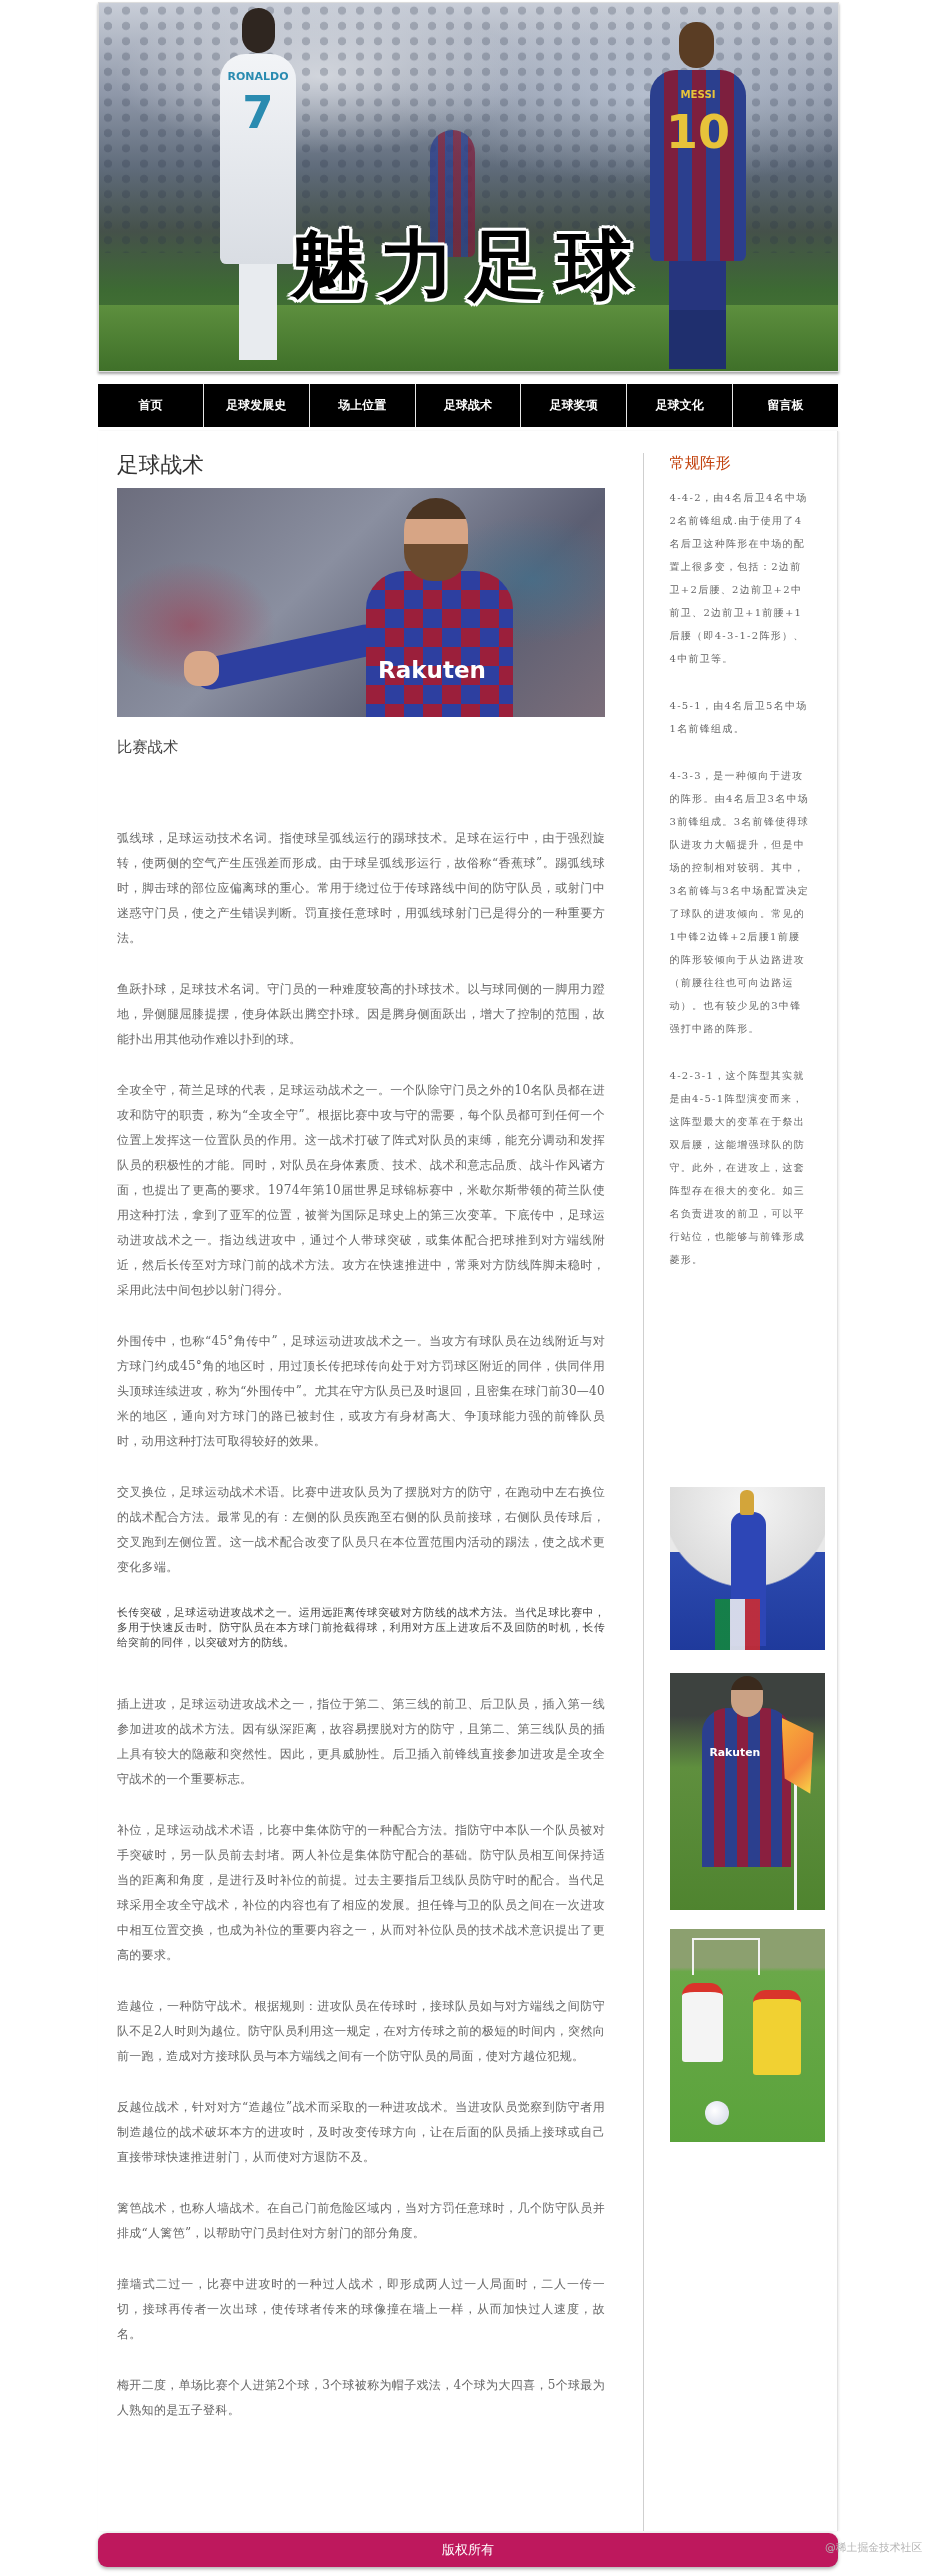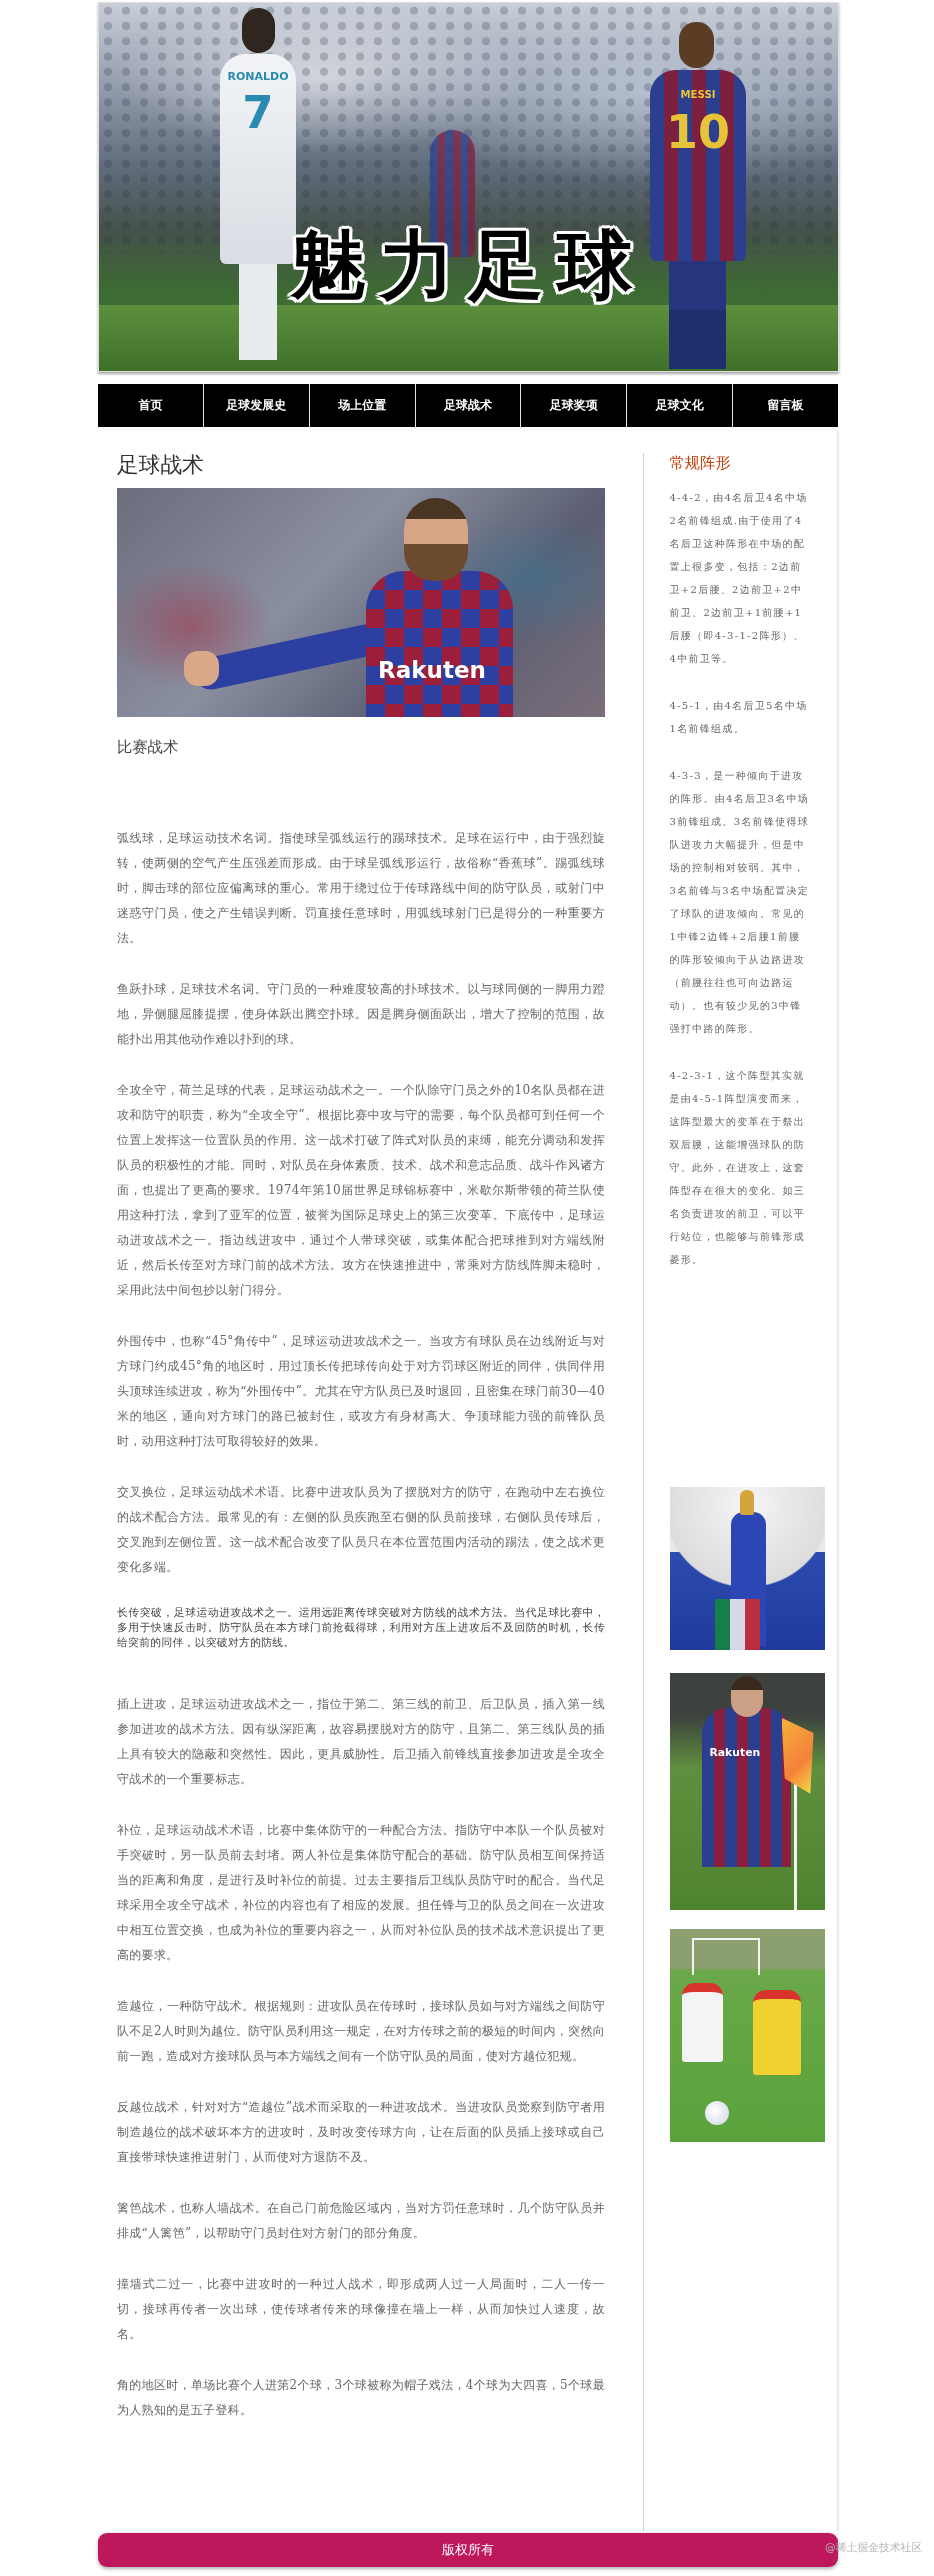--- a/index.html
+++ b/index.html
@@ -152,21 +152,21 @@
     <p class="para">全攻全守，荷兰足球的代表，足球运动战术之一。一个队除守门员之外的10名队员都在进攻和防守的职责，称为“全攻全守”。根据比赛中攻与守的需要，每个队员都可到任何一个位置上发挥这一位置队员的作用。这一战术打破了阵式对队员的束缚，能充分调动和发挥队员的积极性的才能。同时，对队员在身体素质、技术、战术和意志品质、战斗作风诸方面，也提出了更高的要求。1974年第10届世界足球锦标赛中，米歇尔斯带领的荷兰队使用这种打法，拿到了亚军的位置，被誉为国际足球史上的第三次变革。下底传中，足球运动进攻战术之一。指边线进攻中，通过个人带球突破，或集体配合把球推到对方端线附近，然后长传至对方球门前的战术方法。攻方在快速推进中，常乘对方防线阵脚未稳时，采用此法中间包抄以射门得分。</p>
     <p class="para">外围传中，也称“45°角传中”，足球运动进攻战术之一。当攻方有球队员在边线附近与对方球门约成45°角的地区时，用过顶长传把球传向处于对方罚球区附近的同伴，供同伴用头顶球连续进攻，称为“外围传中”。尤其在守方队员已及时退回，且密集在球门前30—40米的地区，通向对方球门的路已被封住，或攻方有身材高大、争顶球能力强的前锋队员时，动用这种打法可取得较好的效果。</p>
     <p class="para">交叉换位，足球运动战术术语。比赛中进攻队员为了摆脱对方的防守，在跑动中左右换位的战术配合方法。最常见的有：左侧的队员疾跑至右侧的队员前接球，右侧队员传球后，交叉跑到左侧位置。这一战术配合改变了队员只在本位置范围内活动的踢法，使之战术更变化多端。</p>
     <p class="para tight">长传突破，足球运动进攻战术之一。运用远距离传球突破对方防线的战术方法。当代足球比赛中，多用于快速反击时。防守队员在本方球门前抢截得球，利用对方压上进攻后不及回防的时机，长传给突前的同伴，以突破对方的防线。</p>
     <p class="para">插上进攻，足球运动进攻战术之一，指位于第二、第三线的前卫、后卫队员，插入第一线参加进攻的战术方法。因有纵深距离，故容易摆脱对方的防守，且第二、第三线队员的插上具有较大的隐蔽和突然性。因此，更具威胁性。后卫插入前锋线直接参加进攻是全攻全守战术的一个重要标志。</p>
     <p class="para">补位，足球运动战术术语，比赛中集体防守的一种配合方法。指防守中本队一个队员被对手突破时，另一队员前去封堵。两人补位是集体防守配合的基础。防守队员相互间保持适当的距离和角度，是进行及时补位的前提。过去主要指后卫线队员防守时的配合。当代足球采用全攻全守战术，补位的内容也有了相应的发展。担任锋与卫的队员之间在一次进攻中相互位置交换，也成为补位的重要内容之一，从而对补位队员的技术战术意识提出了更高的要求。</p>
     <p class="para">造越位，一种防守战术。根据规则：进攻队员在传球时，接球队员如与对方端线之间防守队不足2人时则为越位。防守队员利用这一规定，在对方传球之前的极短的时间内，突然向前一跑，造成对方接球队员与本方端线之间有一个防守队员的局面，使对方越位犯规。</p>
     <p class="para">反越位战术，针对对方“造越位”战术而采取的一种进攻战术。当进攻队员觉察到防守者用制造越位的战术破坏本方的进攻时，及时改变传球方向，让在后面的队员插上接球或自己直接带球快速推进射门，从而使对方退防不及。</p>
     <p class="para">篱笆战术，也称人墙战术。在自己门前危险区域内，当对方罚任意球时，几个防守队员并排成“人篱笆”，以帮助守门员封住对方射门的部分角度。</p>
     <p class="para">撞墙式二过一，比赛中进攻时的一种过人战术，即形成两人过一人局面时，二人一传一切，接球再传者一次出球，使传球者传来的球像撞在墙上一样，从而加快过人速度，故名。</p>
-    <p class="para">角的地区时，单场比赛个人进第2个球，3个球被称为帽子戏法，4个球为大四喜，5个球最为人熟知的是五子登科。</p>
+    <p class="para">梅开二度，单场比赛个人进第2个球，3个球被称为帽子戏法，4个球为大四喜，5个球最为人熟知的是五子登科。</p>
   </div>
 
   <aside class="sidebar">
     <h3 class="side-title">常规阵形</h3>
     <div class="side-text">
       <p class="side-para">4-4-2，由4名后卫4名中场2名前锋组成.由于使用了4名后卫这种阵形在中场的配置上很多变，包括：2边前卫+2后腰、2边前卫+2中前卫、2边前卫+1前腰+1后腰（即4-3-1-2阵形）、4中前卫等。</p>
       <p class="side-para">4-5-1，由4名后卫5名中场1名前锋组成。</p>
       <p class="side-para">4-3-3，是一种倾向于进攻的阵形。由4名后卫3名中场3前锋组成。3名前锋使得球队进攻力大幅提升，但是中场的控制相对较弱。其中，3名前锋与3名中场配置决定了球队的进攻倾向。常见的1中锋2边锋+2后腰1前腰的阵形较倾向于从边路进攻（前腰往往也可向边路运动）。也有较少见的3中锋强打中路的阵形。</p>
       <p class="side-para">4-2-3-1，这个阵型其实就是由4-5-1阵型演变而来，这阵型最大的变革在于祭出双后腰，这能增强球队的防守。此外，在进攻上，这套阵型存在很大的变化。如三名负责进攻的前卫，可以平行站位，也能够与前锋形成菱形。</p>
     </div>

